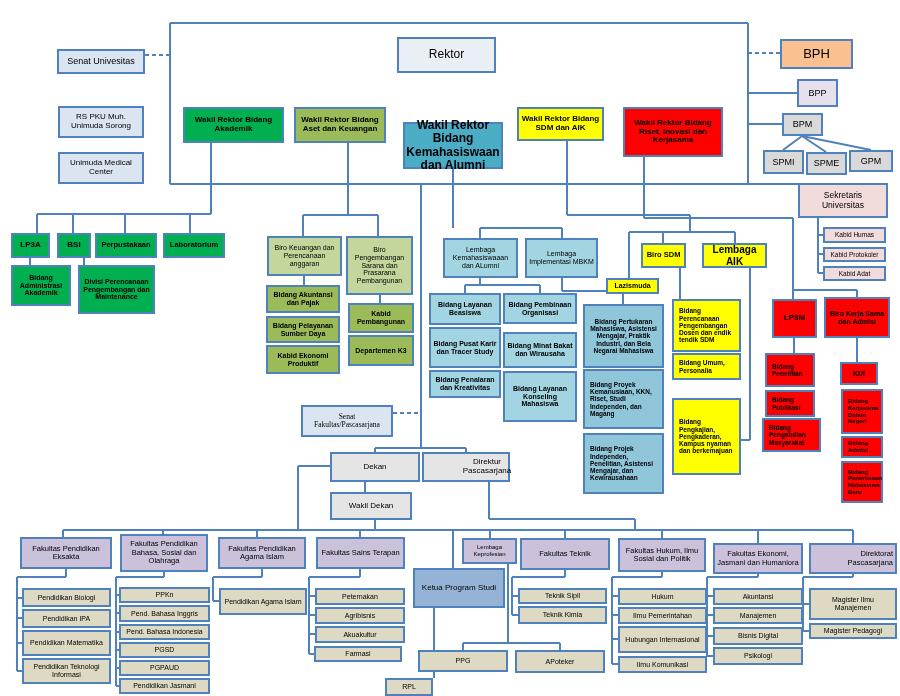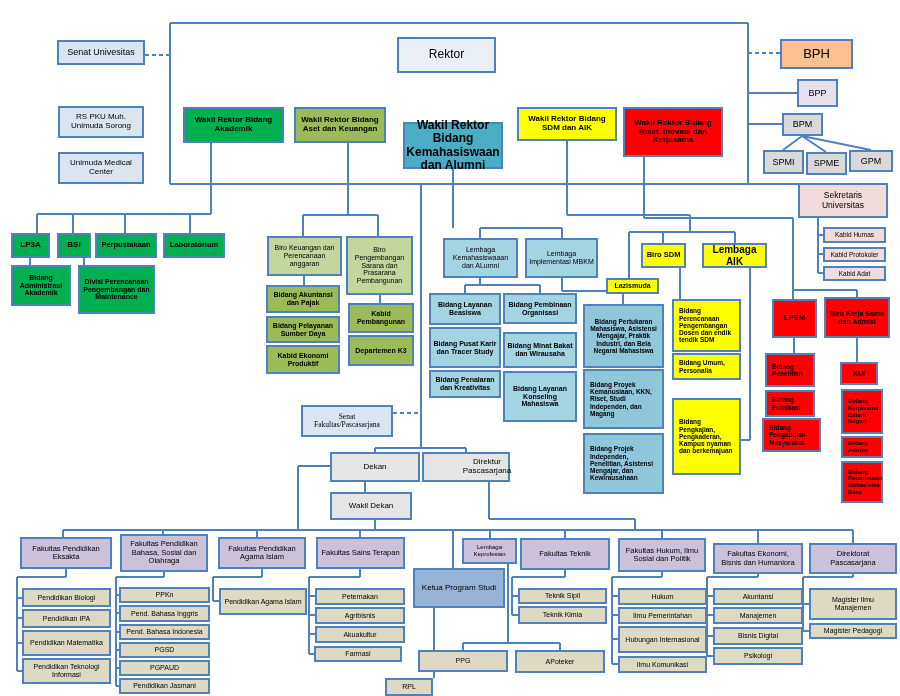--- a/index.html
+++ b/index.html
@@ -41,29 +41,29 @@
       <path d="M360,569 V577 M309,577 H360 M309,577 V654 M309,596 H315 M309,615 H315 M309,634 H315 M309,654 H314" fill="none" stroke="#4f81bd" stroke-width="2"></path>
       <path d="M565,570 V577 M512,577 H565 M512,577 V615 M512,596 H518 M512,615 H518" fill="none" stroke="#4f81bd" stroke-width="2"></path>
       <path d="M662,572 V577 M612,577 H662 M612,577 V664 M612,596 H618 M612,615 H618 M612,639 H618 M612,664 H618" fill="none" stroke="#4f81bd" stroke-width="2"></path>
       <path d="M758,574 V577 M707,577 H758 M707,577 V656 M707,596 H713 M707,615 H713 M707,636 H713 M707,656 H713" fill="none" stroke="#4f81bd" stroke-width="2"></path>
       <path d="M853,574 V577 M803,577 H853 M803,577 V631 M803,604 H809 M803,631 H809" fill="none" stroke="#4f81bd" stroke-width="2"></path>
       <path d="M145,55 H170" fill="none" stroke="#4f81bd" stroke-width="2" stroke-dasharray="4,3"></path>
       <path d="M748,53 H780" fill="none" stroke="#4f81bd" stroke-width="2" stroke-dasharray="4,3"></path>
       <path d="M393,413 H421" fill="none" stroke="#4f81bd" stroke-width="2" stroke-dasharray="4,3"></path>
     </svg>
   <div id="nodes">
-      <div class="node c-steel" style="left: 57px; top: 40px; width: 88px; height: 25px; font-size: 9px;">Senat Univesitas</div>
+      <div class="node c-steel" style="left: 57px; top: 49px; width: 88px; height: 25px; font-size: 9px;">Senat Univesitas</div>
       <div class="node c-rektor" style="left: 397px; top: 37px; width: 99px; height: 36px; font-size: 12px;">Rektor</div>
       <div class="node c-orange" style="left: 780px; top: 39px; width: 73px; height: 30px; font-size: 13px;">BPH</div>
       <div class="node c-steel" style="left: 58px; top: 106px; width: 86px; height: 32px; font-size: 8px;">RS PKU Muh. Unimuda Sorong</div>
       <div class="node c-steel" style="left: 58px; top: 152px; width: 86px; height: 32px; font-size: 8px;">Unimuda Medical Center</div>
       <div class="node c-green b" style="left: 183px; top: 107px; width: 101px; height: 36px; font-size: 8px;">Wakil Rektor Bidang Akademik</div>
       <div class="node c-olive b" style="left: 294px; top: 107px; width: 92px; height: 36px; font-size: 8px;">Wakil Rektor Bidang Aset dan Keuangan</div>
       <div class="node c-teal b" style="left: 403px; top: 122px; width: 100px; height: 47px; font-size: 12px;">Wakil Rektor Bidang Kemahasiswaan dan Alumni</div>
-      <div class="node c-yellow b" style="left: 517px; top: 107px; width: 100px; height: 34px; font-size: 8px;">Wakil Rektor Bidang SDM dan AIK</div>
+      <div class="node c-yellow b" style="left: 517px; top: 107px; width: 87px; height: 34px; font-size: 8px;">Wakil Rektor Bidang SDM dan AIK</div>
       <div class="node c-red b" style="left: 623px; top: 107px; width: 100px; height: 50px; font-size: 8px;">Wakil Rektor Bidang Riset, Inovasi dan Kerjasama</div>
       <div class="node c-lav" style="left: 797px; top: 79px; width: 41px; height: 28px; font-size: 9px;">BPP</div>
       <div class="node c-gray" style="left: 782px; top: 113px; width: 41px; height: 23px; font-size: 9px;">BPM</div>
       <div class="node c-gray" style="left: 763px; top: 150px; width: 41px; height: 24px; font-size: 9px;">SPMI</div>
       <div class="node c-gray" style="left: 806px; top: 152px; width: 41px; height: 23px; font-size: 9px;">SPME</div>
       <div class="node c-gray" style="left: 849px; top: 150px; width: 44px; height: 22px; font-size: 9px;">GPM</div>
       <div class="node c-pink" style="left: 798px; top: 183px; width: 90px; height: 35px; font-size: 8.5px;">Sekretaris Universitas</div>
       <div class="node c-pink" style="left: 823px; top: 227px; width: 63px; height: 16px; font-size: 6.5px;">Kabid Humas</div>
       <div class="node c-pink" style="left: 823px; top: 247px; width: 63px; height: 15px; font-size: 6.5px;">Kabid Protokoler</div>
       <div class="node c-pink" style="left: 823px; top: 266px; width: 63px; height: 15px; font-size: 6.5px;">Kabid Adat</div>
@@ -111,22 +111,22 @@
       <div class="node c-dekan" style="left: 422px; top: 452px; width: 88px; height: 30px; font-size: 8px; padding-left: 44px;">Direktur Pascasarjana</div>
       <div class="node c-dekan" style="left: 330px; top: 492px; width: 82px; height: 28px; font-size: 8px;">Wakil Dekan</div>
       <div class="node c-kps" style="left: 413px; top: 568px; width: 92px; height: 40px; font-size: 8px;">Ketua Program Studi</div>
       <div class="node c-fac" style="left: 20px; top: 537px; width: 92px; height: 32px; font-size: 7.5px;">Fakultas Pendidikan Eksakta</div>
       <div class="node c-fac" style="left: 120px; top: 534px; width: 88px; height: 38px; font-size: 7.5px;">Fakultas Pendidikan Bahasa, Sosial dan Olahraga</div>
       <div class="node c-fac" style="left: 218px; top: 537px; width: 88px; height: 32px; font-size: 7.5px;">Fakultas Pendidikan Agama Islam</div>
       <div class="node c-fac" style="left: 316px; top: 537px; width: 89px; height: 32px; font-size: 7.5px;">Fakultas Sains Terapan</div>
       <div class="node c-fac" style="left: 462px; top: 538px; width: 55px; height: 26px; font-size: 6px;">Lembaga Keprofesian</div>
       <div class="node c-fac" style="left: 520px; top: 538px; width: 90px; height: 32px; font-size: 7.5px;">Fakultas Teknik</div>
       <div class="node c-fac" style="left: 618px; top: 538px; width: 88px; height: 34px; font-size: 7.5px;">Fakultas Hukum, Ilmu Sosial dan Politik</div>
-      <div class="node c-fac" style="left: 713px; top: 543px; width: 90px; height: 31px; font-size: 7.5px;">Fakultas Ekonomi, Bisnis dan Humaniora</div>
-      <div class="node c-fac" style="left: 809px; top: 543px; width: 88px; height: 31px; font-size: 7.5px;">Direktorat Pascasarjana</div>
+      <div class="node c-fac" style="left: 713px; top: 543px; width: 90px; height: 31px; font-size: 7.5px;">Fakultas Ekonomi, Jasmani dan Humaniora</div>
+      <div class="node c-fac" style="left: 809px; top: 543px; width: 88px; height: 31px; font-size: 7.5px; text-align: right;">Direktorat Pascasarjana</div>
       <div class="node c-tan" style="left: 22px; top: 588px; width: 89px; height: 19px; font-size: 7px;">Pendidikan Biologi</div>
       <div class="node c-tan" style="left: 22px; top: 609px; width: 89px; height: 19px; font-size: 7px;">Pendidikan IPA</div>
       <div class="node c-tan" style="left: 22px; top: 630px; width: 89px; height: 26px; font-size: 7px;">Pendidikan Matematika</div>
       <div class="node c-tan" style="left: 22px; top: 658px; width: 89px; height: 26px; font-size: 7px;">Pendidikan Teknologi Informasi</div>
       <div class="node c-tan" style="left: 119px; top: 587px; width: 91px; height: 16px; font-size: 7px;">PPKn</div>
       <div class="node c-tan" style="left: 119px; top: 605px; width: 91px; height: 17px; font-size: 7px;">Pend. Bahasa Inggris</div>
       <div class="node c-tan" style="left: 119px; top: 624px; width: 91px; height: 16px; font-size: 7px;">Pend. Bahasa Indonesia</div>
       <div class="node c-tan" style="left: 119px; top: 642px; width: 91px; height: 16px; font-size: 7px;">PGSD</div>
       <div class="node c-tan" style="left: 119px; top: 660px; width: 91px; height: 16px; font-size: 7px;">PGPAUD</div>
       <div class="node c-tan" style="left: 119px; top: 678px; width: 91px; height: 16px; font-size: 7px;">Pendidikan Jasmani</div>

